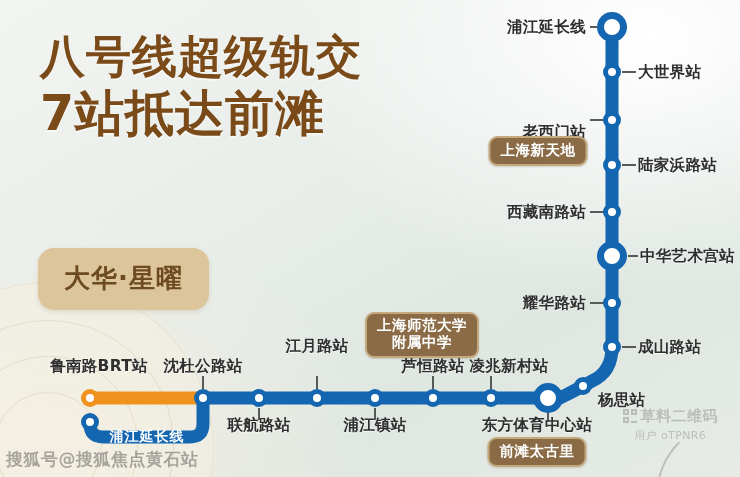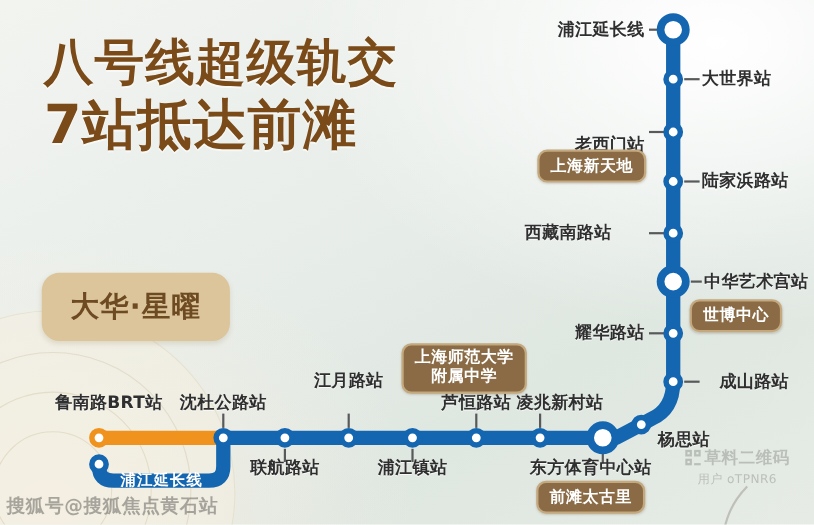--- a/index.html
+++ b/index.html
@@ -171,37 +171,36 @@
   <div class="stn blue" style="left:375px;top:398px;"></div>
   <div class="stn blue" style="left:433px;top:398px;"></div>
   <div class="stn blue" style="left:491px;top:398px;"></div>
   <div class="stn blue big" style="left:548px;top:398px;"></div>
   <div class="stn blue" style="left:90px;top:422px;"></div>
 
   <div class="lbl l" style="left:586px;top:27px;">浦江延长线</div>
   <div class="lbl r" style="left:638px;top:72px;">大世界站</div>
   <div class="lbl l" style="left:586px;top:120px;margin-top:12px;">老西门站</div>
   <div class="lbl r" style="left:638px;top:165px;">陆家浜路站</div>
-  <div class="lbl l" style="left:556px;top:212px;">西藏南路站</div>
+  <div class="lbl l" style="left:586px;top:212px;">西藏南路站</div>
   <div class="lbl r" style="left:640px;top:256px;">中华艺术宫站</div>
   <div class="lbl l" style="left:586px;top:303px;">耀华路站</div>
-  <div class="lbl r" style="left:654px;top:347px;">成山路站</div>
+  <div class="lbl r" style="left:638px;top:347px;">成山路站</div>
   <div class="lbl r" style="left:598px;top:400px;">杨思站</div>
 
   <div class="lbl c" style="left:99px;top:356px;">鲁南路BRT站</div>
   <div class="lbl c" style="left:203px;top:356px;">沈杜公路站</div>
   <div class="lbl c" style="left:259px;top:415px;">联航路站</div>
   <div class="lbl c" style="left:317px;top:336px;text-align:center;">江月路站</div>
   <div class="lbl c" style="left:375px;top:415px;">浦江镇站</div>
   <div class="lbl c" style="left:433px;top:356px;">芦恒路站</div>
   <div class="lbl c" style="left:509px;top:356px;">凌兆新村站</div>
   <div class="lbl c" style="left:537px;top:415px;">东方体育中心站</div>
 
   <div class="tag c" style="left:538px;top:136px;">上海新天地</div>
-  <div class="tag c" style="left:669px;top:272px;">世博中心</div>
   <div class="tag c two" style="left:422px;top:312px;">
     <div>上海师范大学</div>
     <div>附属中学</div>
   </div>
   <div class="tag c" style="left:537px;top:437px;">前滩太古里</div>
 
   <div class="branch-lbl" style="left:147px;top:437px;">浦江延长线</div>
 
   <div class="wm-sohu">搜狐号@搜狐焦点黄石站</div>
   <div class="wm-cl">

